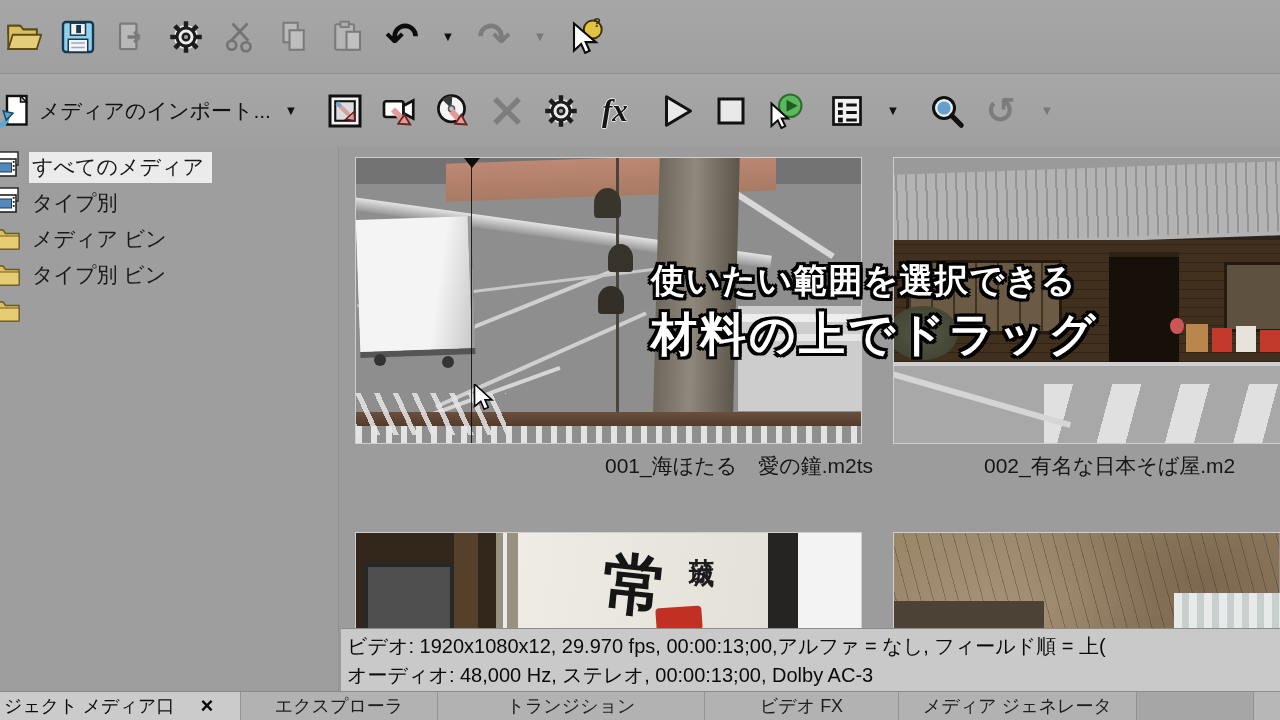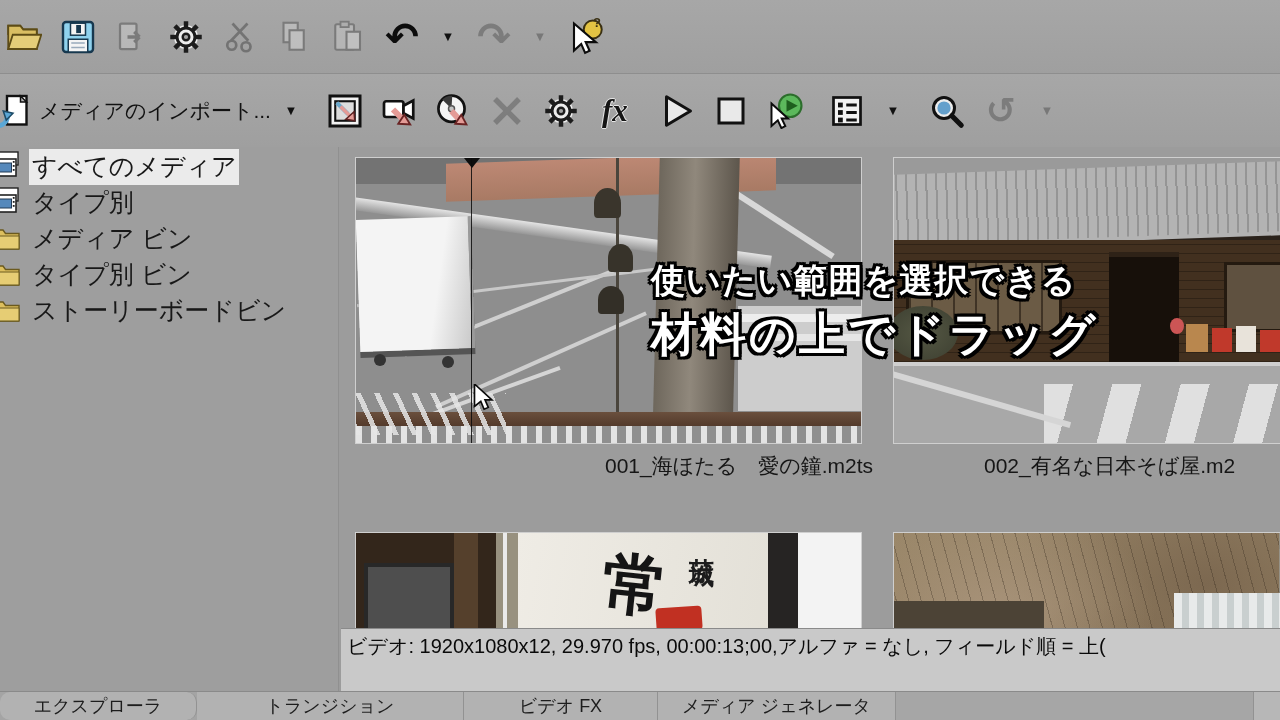--- a/index.html
+++ b/index.html
@@ -19,21 +19,21 @@
   #tb2 .lead{margin-left:-5px;margin-right:8px;}
   .tb2label{font-size:21px;color:#111;margin-right:10px;white-space:nowrap;}
   .fxg{font-family:"Liberation Serif","DejaVu Serif",serif;font-style:italic;font-weight:bold;font-size:31px;color:#151515;
        text-shadow:-1px 0 #e6e6e6,1px 0 #e6e6e6,0 -1px #e6e6e6,0 1px #e6e6e6;}
   .sp12{width:8px;flex:0 0 auto;}
   
   #sidebar{position:absolute;left:0;top:147px;width:338px;bottom:28px;background:#9e9e9e;padding-top:2px;}
   .srow{position:relative;height:36px;display:flex;align-items:center;}
   .sicon{position:relative;width:26px;height:32px;margin-left:-9px;flex:0 0 auto;}
   .sicon svg{width:30px;height:32px;}
-  .slabel{font-size:25px;color:#181818;margin-left:12px;white-space:nowrap;padding:1px 2px 2px 3px;}
+  .slabel{font-size:21px;color:#181818;margin-left:12px;white-space:nowrap;padding:1px 8px 2px 3px;}
   .srow.sel .slabel{background:#ebebeb;}
   
   #pane{position:absolute;left:338px;top:147px;right:0;bottom:28px;background:#9c9c9c;overflow:hidden;border-left:1px solid #909090;}
   .cell{position:absolute;width:505px;height:285px;overflow:hidden;outline:1px solid #cfcfcf;background:#8e8e8e;}
   #c1{left:17px;top:11px;} #c2{left:555px;top:11px;}
   #c3{left:17px;top:386px;background:#eae7e0;} #c4{left:555px;top:386px;}
   .ph{position:absolute;}
   .fname{position:absolute;top:305px;font-size:21px;color:#161616;white-space:nowrap;}
   #f1{left:29px;width:505px;text-align:right;}
   #f2{left:645px;}
@@ -50,21 +50,21 @@
   
   #status{position:absolute;left:2px;right:0;top:481px;height:64px;background:#c9c9c9;border-top:1px solid #8a8a8a;
           padding:3px 0 0 6px;box-sizing:border-box;}
   .stline{font-size:20px;line-height:29px;color:#0a0a0a;white-space:nowrap;overflow:hidden;}
   
   #tabbar{position:absolute;left:0;right:0;bottom:0;height:28px;background:#a4a4a4;border-top:1px solid #8a8a8a;display:flex;}
   .tab{height:28px;display:flex;align-items:center;justify-content:center;background:#b2b2b2;border-right:1px solid #929292;
        font-size:18px;color:#1d1d1d;white-space:nowrap;box-sizing:border-box;}
   .tab.active{background:#cbcbcb;color:#0a0a0a;}
   #tabA{width:241px;justify-content:flex-start;padding-left:4px;}
-  #tabB{width:197px;border-radius:10px;} #tabC{width:267px;} #tabD{width:194px;} #tabE{width:238px;}
+  #tabB{width:197px;} #tabC{width:267px;} #tabD{width:194px;} #tabE{width:238px;}
   .tclose{font-size:22px;font-weight:bold;margin-left:26px;color:#0a0a0a;}
   #tabspacer{flex:1;background:#a6a6a6;} 
   #tabendcap{width:26px;background:#b7b7b7;border-left:1px solid #929292;}
   
   .kanjiMain{position:absolute;left:246px;top:8px;font-size:66px;font-weight:bold;color:#151515;transform:rotate(6deg);}
   .kanjiSide{position:absolute;left:330px;top:4px;font-size:25px;font-weight:bold;color:#1c1c1c;writing-mode:vertical-rl;letter-spacing:4px;}
 </style>
 </head>
 <body>
 
@@ -309,21 +309,20 @@
             <path d="M2 5h10l2.5 3.5H28V24H2z" fill="#ddbf5e" stroke="#6b5a1e" stroke-width="1.4"></path>
             <path d="M2 11h26v13H2z" fill="#e6cd74" stroke="#6b5a1e" stroke-width="1"></path>
           </svg></span>
       <span class="slabel">タイプ別 ビン</span>
     </div>
     <div class="srow">
       <span class="sicon"><svg viewBox="0 0 30 28">
             <path d="M2 5h10l2.5 3.5H28V24H2z" fill="#ddbf5e" stroke="#6b5a1e" stroke-width="1.4"></path>
             <path d="M2 11h26v13H2z" fill="#e6cd74" stroke="#6b5a1e" stroke-width="1"></path>
           </svg></span>
-      <span class="slabel">ストーリーボードビン</span>
     </div>
   </div>
 
   <div id="pane">
 
     <div class="cell" id="c1">
       <div class="ph" style="left:0;top:0;right:0;height:26px;background:#737373;"></div>
       <div class="ph" style="left:90px;top:0;width:330px;height:38px;background:linear-gradient(#bd8874,#a87a64);transform:skewY(-2deg);"></div>
       <div class="ph" style="left:-10px;top:38px;width:430px;height:13px;background:linear-gradient(#e4e4e4,#969696);transform:rotate(8deg);transform-origin:left top;"></div>
       <div class="ph" style="left:330px;top:52px;width:160px;height:6px;background:#d8d8d8;transform:rotate(33deg);"></div>
@@ -396,24 +395,29 @@
       <div class="ph" style="left:0;top:68px;width:150px;height:32px;background:#4c4336;"></div>
     </div>
 
     <div id="ovl">
       <div class="ov" id="ov2">使いたい範囲を選択できる</div>
       <div class="ov" id="ov1">材料の上でドラッグ</div>
     </div>
 
     <div id="status">
       <div class="stline">ビデオ: 1920x1080x12, 29.970 fps, 00:00:13;00,アルファ = なし, フィールド順 = 上(</div>
+      <div class="stline">オーディオ: 48,000 Hz, ステレオ, 00:00:13;00, Dolby AC-3</div>
     </div>
   </div>
 
   <div id="tabbar">
+    <div class="tab active" id="tabA">
+      <span>ジェクト メディア口</span>
+      <span class="tclose">×</span>
+    </div>
     <div class="tab" id="tabB">
       <span>エクスプローラ</span>
     </div>
     <div class="tab" id="tabC">
       <span>トランジション</span>
     </div>
     <div class="tab" id="tabD">
       <span>ビデオ FX</span>
     </div>
     <div class="tab" id="tabE">

